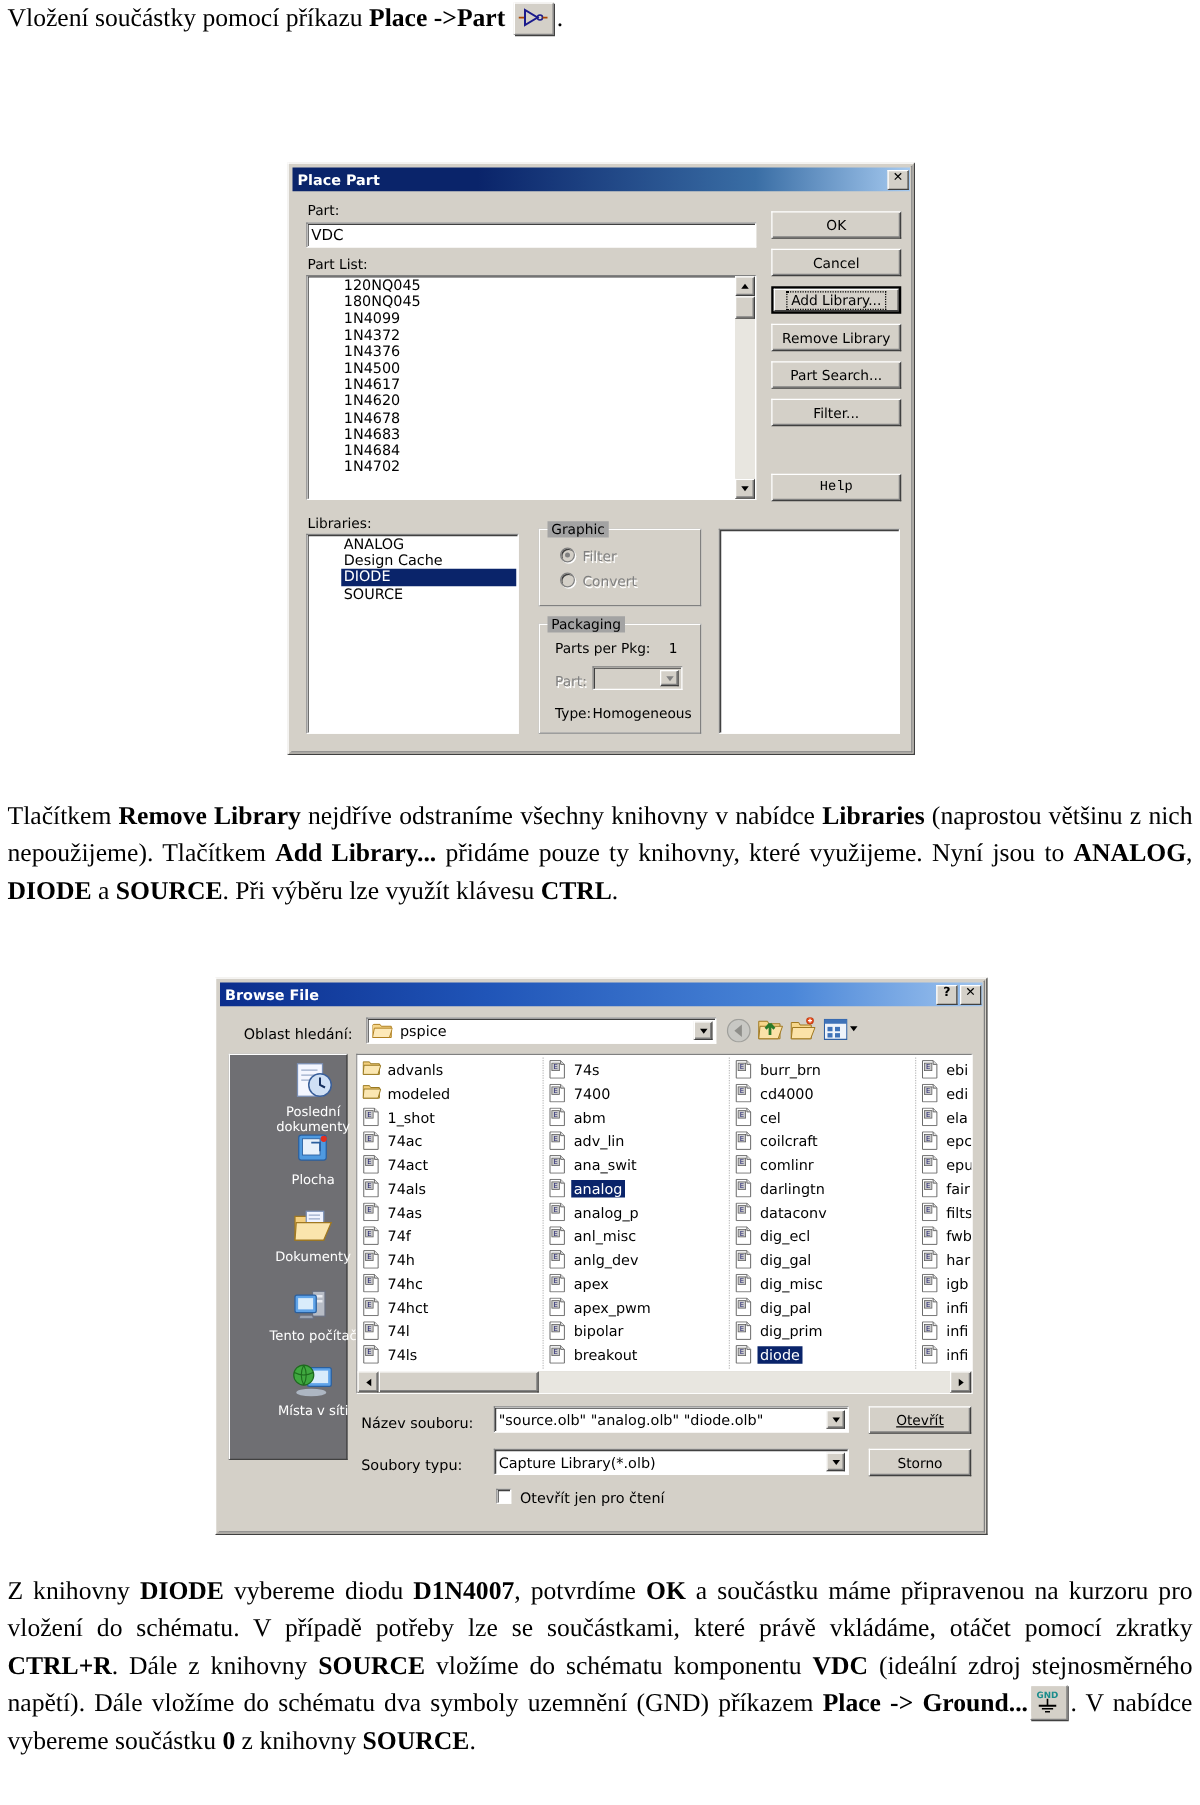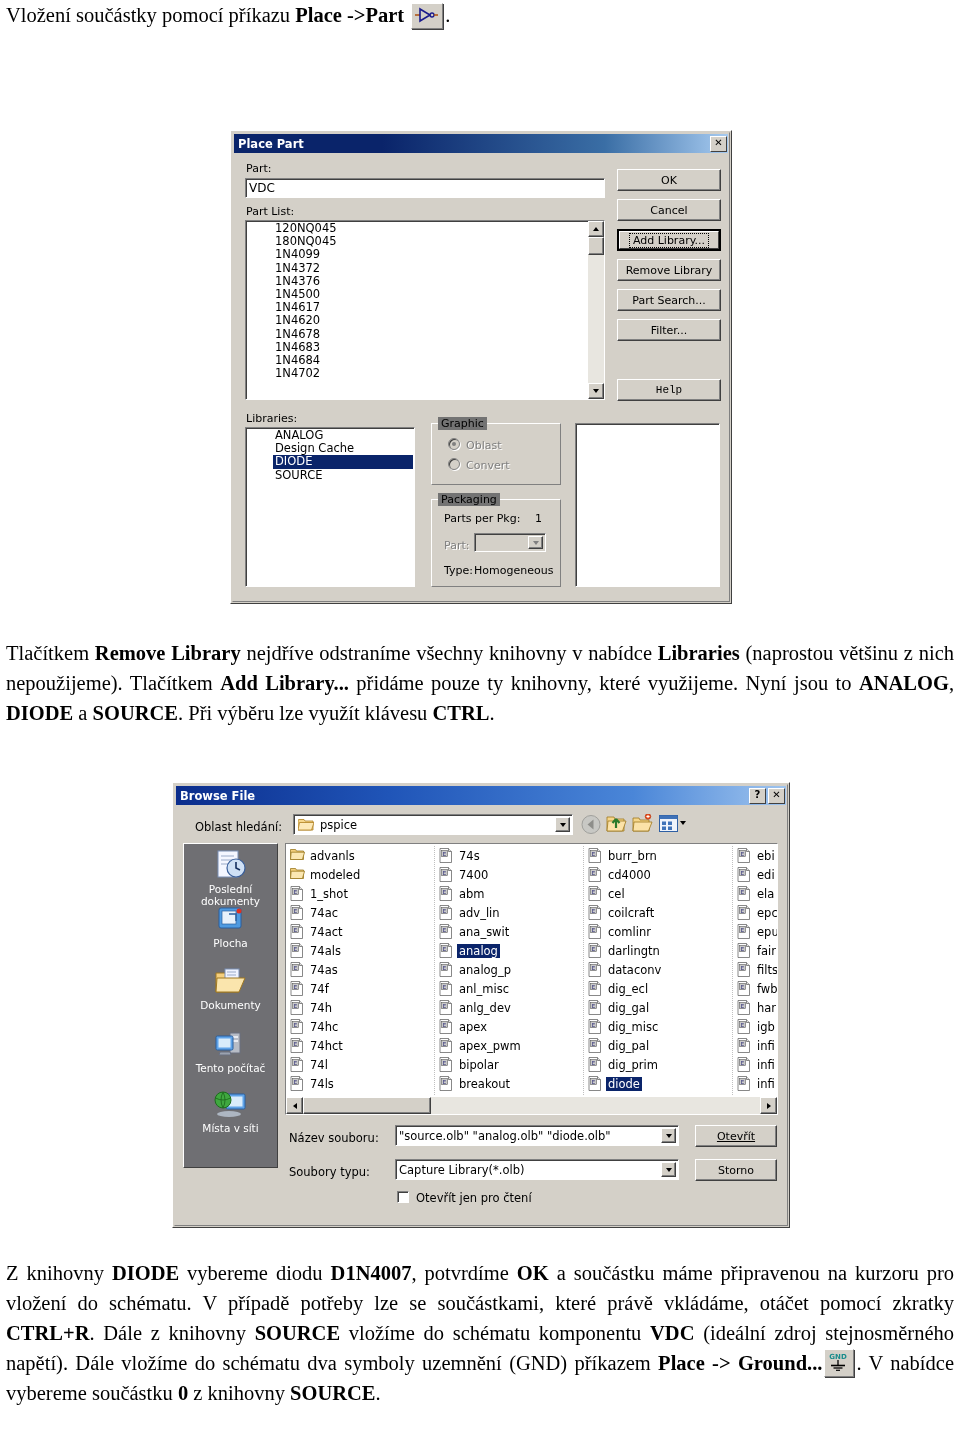--- a/index.html
+++ b/index.html
@@ -109,21 +109,21 @@
   }
   .groupbox{
     position:absolute;
     border:1px solid #808080;
     border-right-color:#ffffff;border-bottom-color:#ffffff;
     box-sizing:border-box;
   }
   .groupbox .gb-in{position:absolute;inset:-1px;border:1px solid #ffffff;
     border-right-color:#808080;border-bottom-color:#808080;}
   .gb-label{
-    position:absolute;top:-7px;left:6px;background:#737373;padding:0 3px;
+    position:absolute;top:-7px;left:6px;background:#a3a3a3;padding:0 3px;
     font-size:11px;color:#000;z-index:2;
   }
   .lbl{position:absolute;font-size:11px;color:#000;white-space:nowrap;}
   .dis{color:#808080;text-shadow:1px 1px 0 #ffffff;}
 
   
   .listbox{position:absolute;overflow:hidden;margin-left:26px;}
   .listbox ul{list-style:none;margin:0;padding:1px 0 0 1px;}
   .listbox li{font-size:11.5px;line-height:13.2px;padding-left:2px;white-space:nowrap;
     font-family:"DejaVu Sans", sans-serif;}
@@ -176,21 +176,21 @@
     border:1px solid #808080;border-right-color:#ffffff;border-bottom-color:#ffffff;
     box-shadow:inset 1px 1px 0 #404040;box-sizing:border-box;}
 
   
   .placesbar{
     position:absolute;background:#6f6f73;
     border:1px solid #ffffff;border-right-color:#404040;border-bottom-color:#404040;
     box-sizing:border-box;
   }
   .place-item{position:absolute;width:100%;text-align:center;color:#fff;font-size:10.5px;
-    line-height:12px;font-family:"DejaVu Sans", sans-serif;}
+    line-height:12px;font-family:"DejaVu Sans", sans-serif;margin-left:20px;}
   .place-item .ico{display:block;margin:0 auto 1px auto;}
 
   
   .filelist{position:absolute;background:#fff;overflow:hidden;}
   .fcol{position:absolute;top:2px;}
   .fitem{display:flex;align-items:center;height:19px;font-size:11.5px;
     font-family:"DejaVu Sans", sans-serif;white-space:nowrap;}
   .fitem .fi-ico{width:15px;height:15px;margin-right:3px;flex:0 0 auto;}
   .fitem .fi-txt{padding:0 2px;}
   .fitem.sel .fi-txt{background:#0a246a;color:#fff;}
@@ -296,21 +296,21 @@
         </ul>
       </div>
     </div>
 
     <div class="groupbox" style="left:200px;top:292px;width:130px;height:62px;">
       <span class="gb-in"></span>
       <span class="gb-label">Graphic</span>
       <span class="radio" style="left:16px;top:14px;">
         <span class="dot"></span>
       </span>
-      <span class="lbl dis" style="left:34px;top:15px;">Oblast</span>
+      <span class="lbl dis" style="left:34px;top:15px;">Filter</span>
       <span class="radio" style="left:16px;top:34px;"></span>
       <span class="lbl dis" style="left:34px;top:35px;">Convert</span>
     </div>
 
     <div class="groupbox" style="left:200px;top:368px;width:130px;height:88px;">
       <span class="gb-in"></span>
       <span class="gb-label">Packaging</span>
       <span class="lbl" style="left:12px;top:12px;">Parts per Pkg:</span>
       <span class="lbl" style="left:103px;top:12px;">1</span>
       <span class="lbl dis" style="left:12px;top:39px;">Part:</span>

